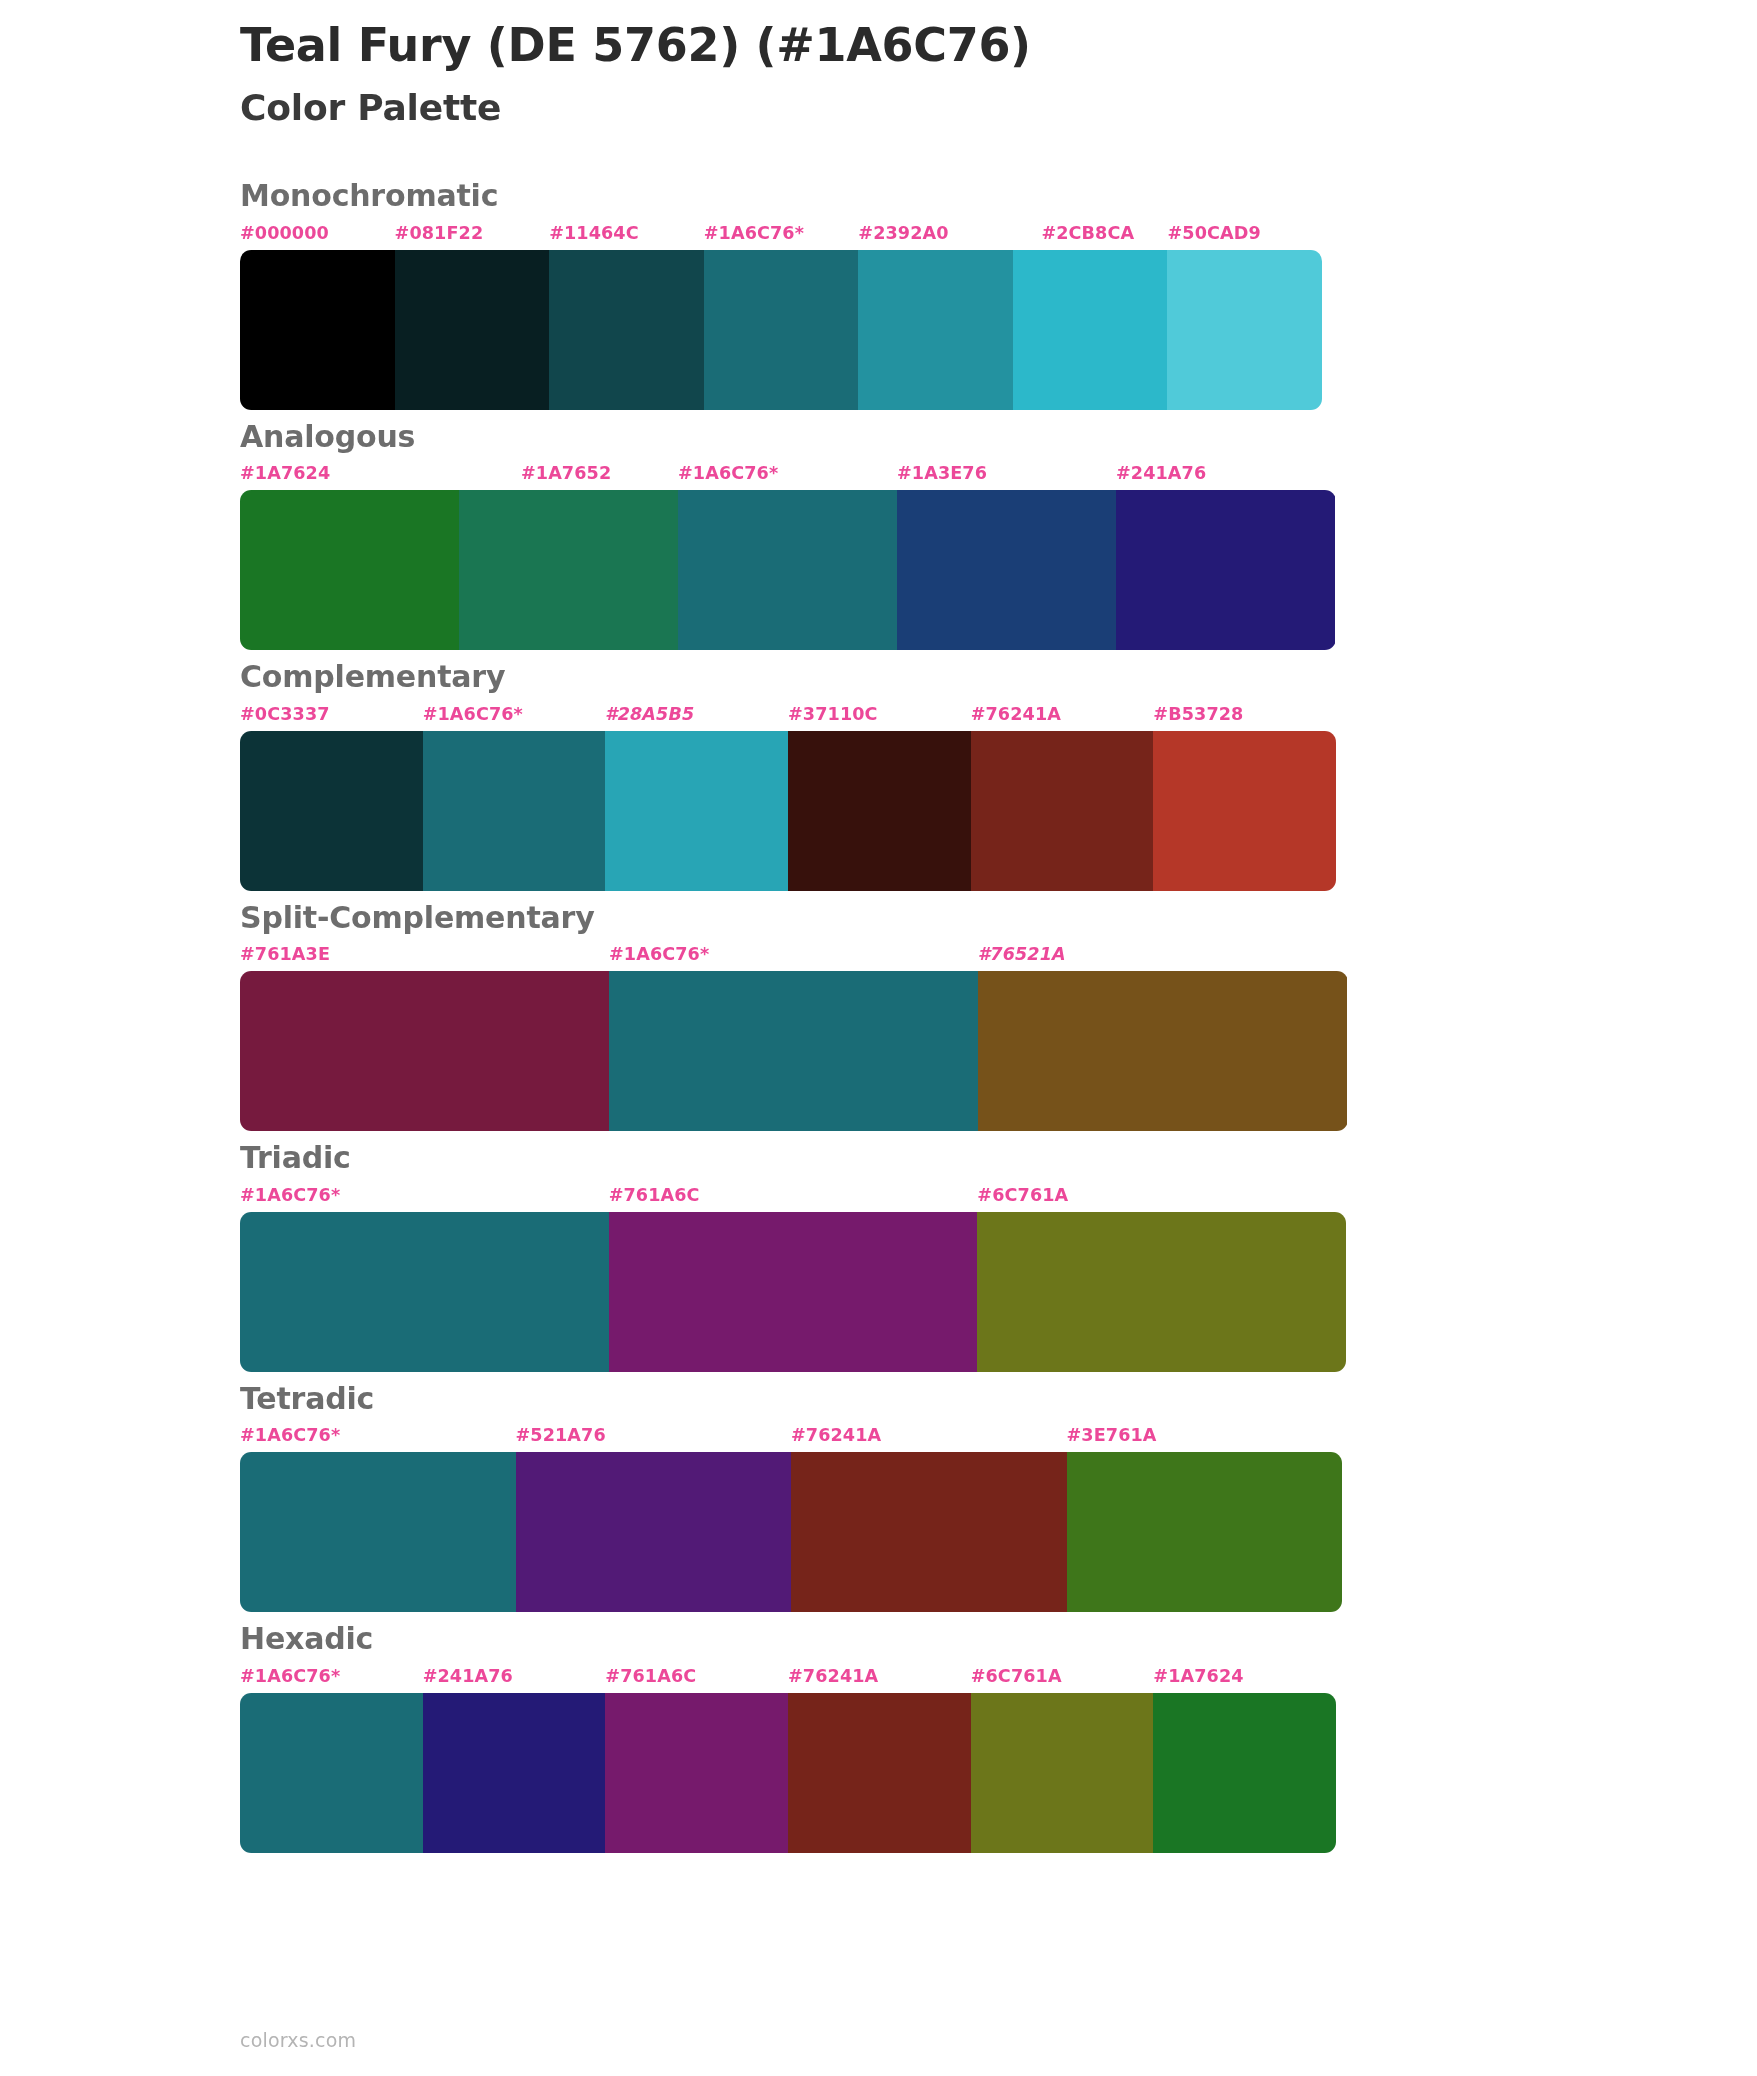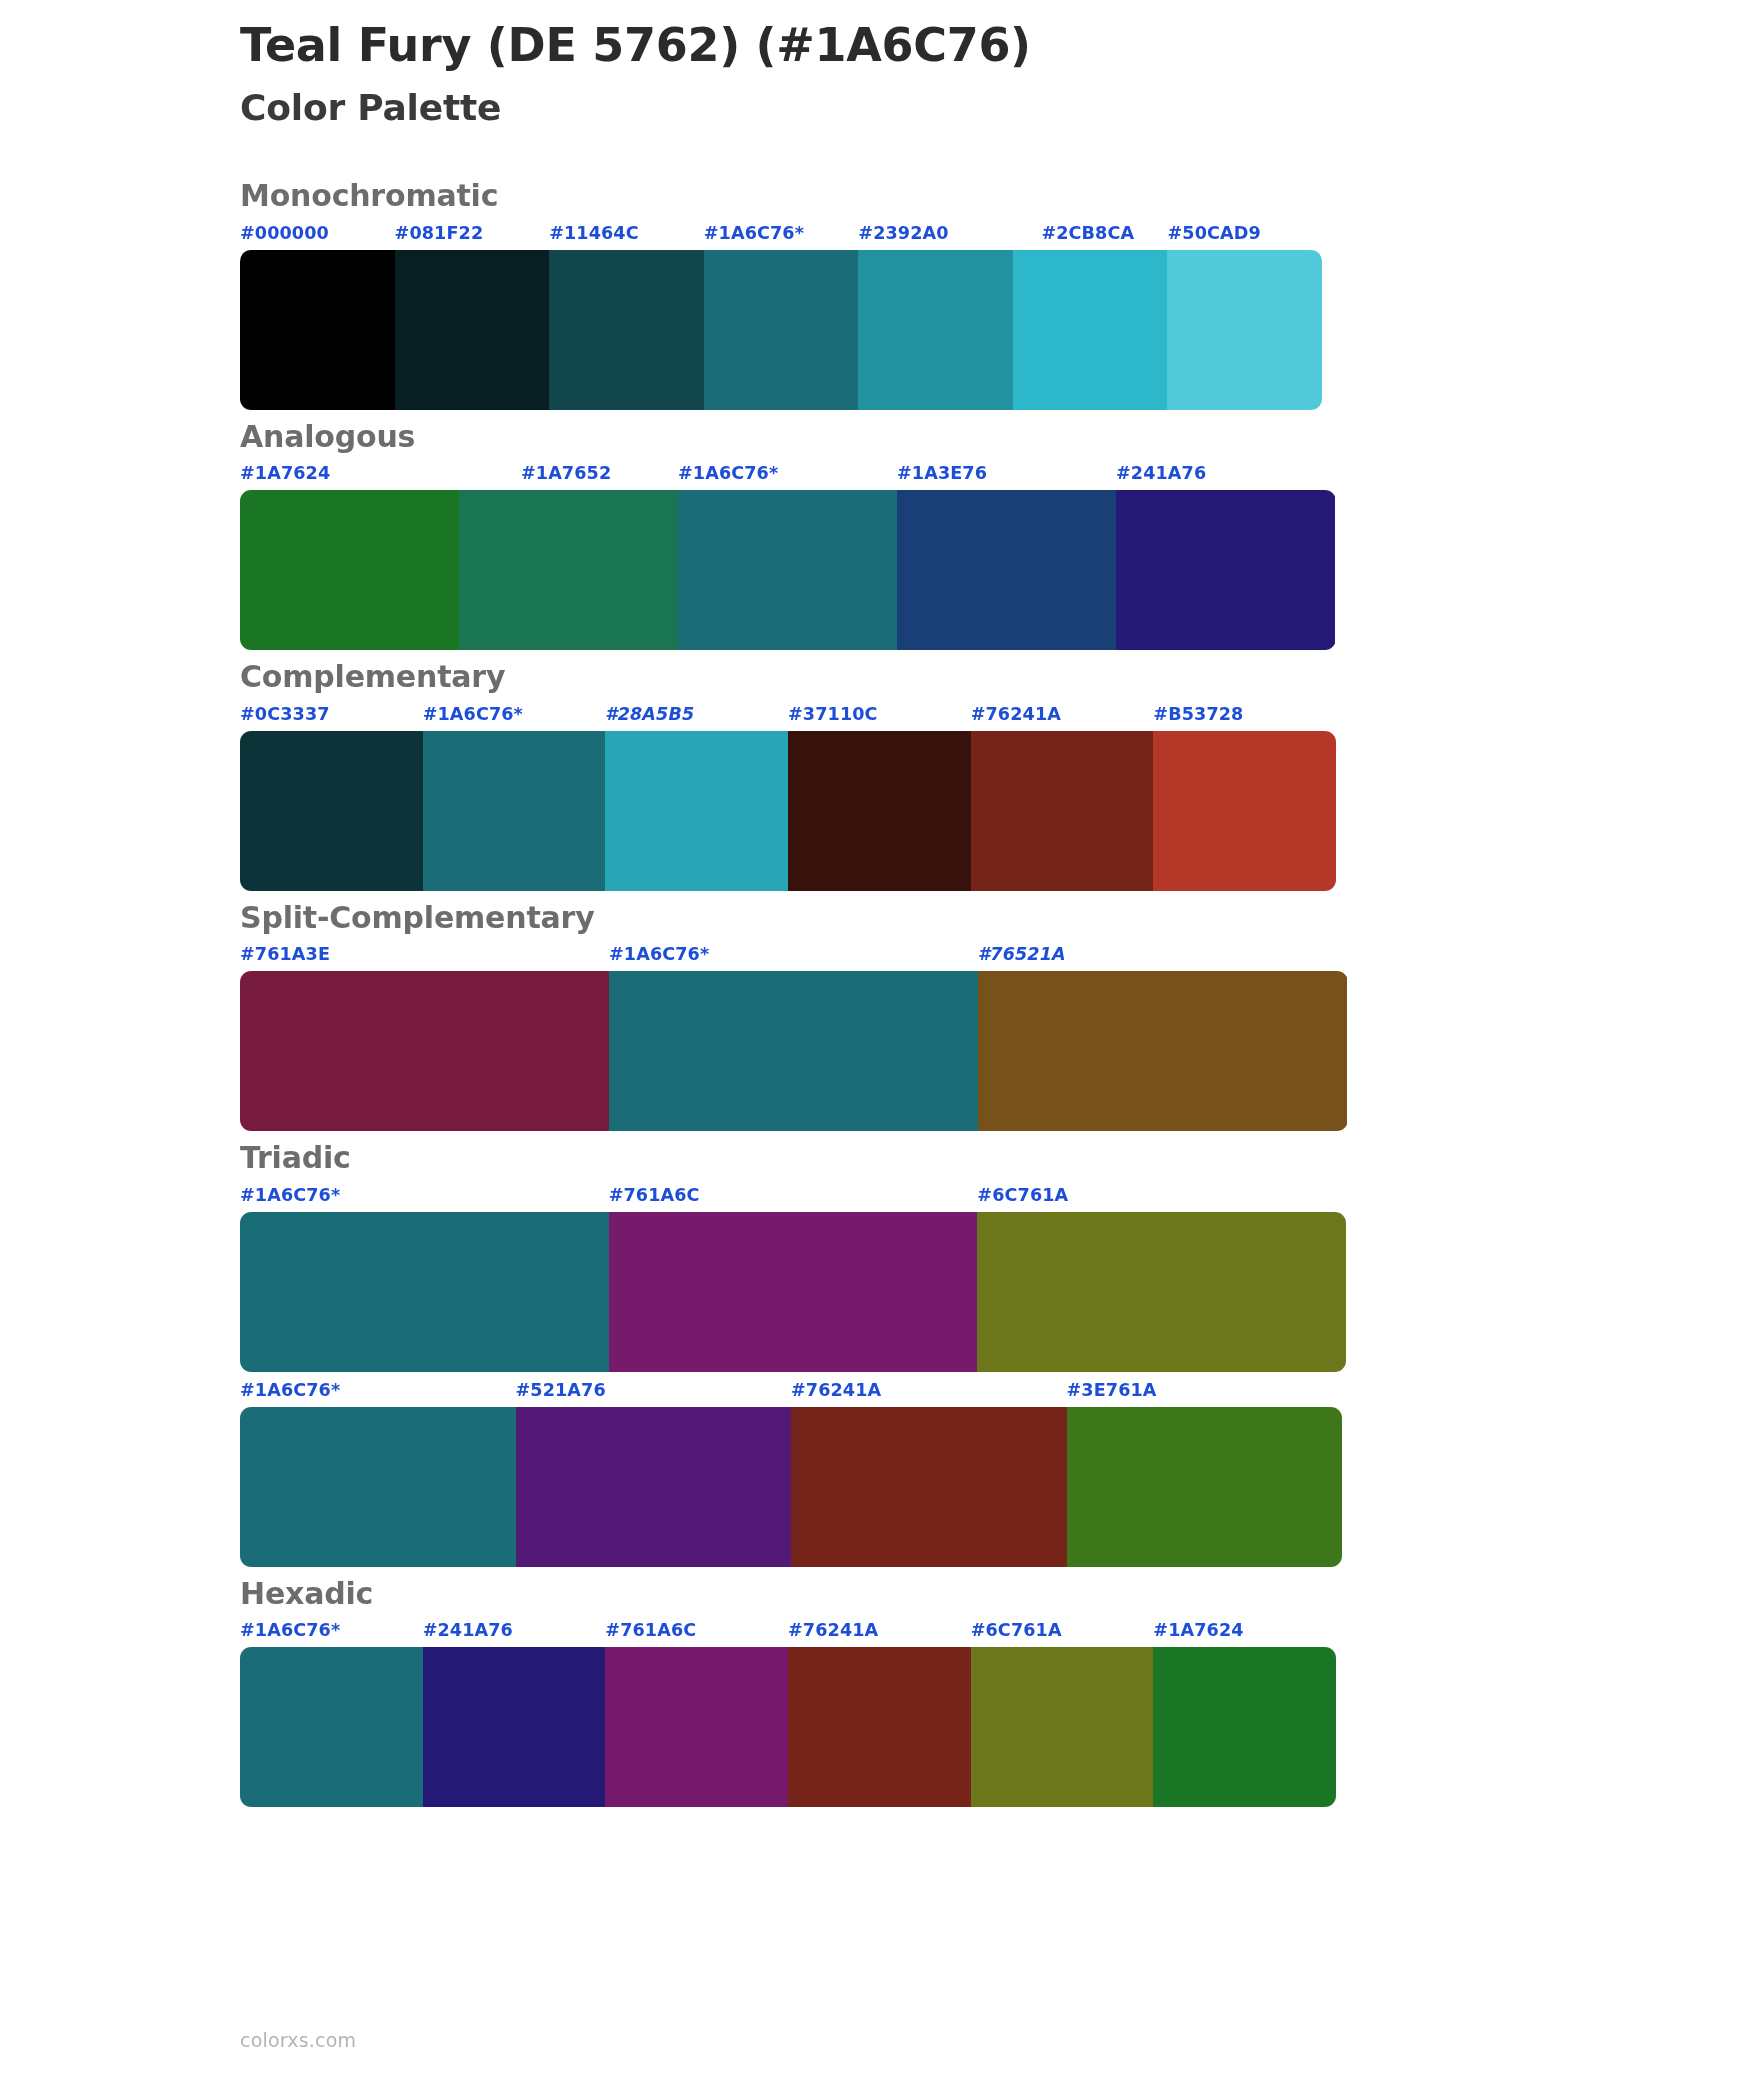--- a/index.html
+++ b/index.html
@@ -77,21 +77,21 @@
     position: relative;
     height: 27px;
     display: flex;
     flex-direction: row;
     align-items: flex-start;
   }
 
   .swatch-label {
     font-size: 17.6px;
     font-weight: 600;
-    color: #1d4ed8;
+    color: #ec4899;
     letter-spacing: 0.1px;
     white-space: nowrap;
     box-sizing: border-box;
     padding-right: 4.8px;
   }
 
   .swatch-row {
     display: flex;
     flex-direction: row;
     border-radius: 11.2px;
@@ -202,20 +202,21 @@
           <div class="swatch-label" style="width: 369px;">#761A6C</div>
           <div class="swatch-label" style="width: 369px;">#6C761A</div>
         </div>
         <div class="swatch-row" style="width: 1106px;">
           <div class="swatch" style="width: 369px; background: rgb(26, 108, 118);"></div>
           <div class="swatch" style="width: 369px; background: rgb(118, 26, 108);"></div>
           <div class="swatch" style="width: 369px; background: rgb(108, 118, 26);"></div>
         </div>
       </div>
       <div class="section">
+        <div class="section-title">Tetradic</div>
         <div class="labels-row" style="width: 1102px;">
           <div class="swatch-label" style="width: 276px;">#1A6C76*</div>
           <div class="swatch-label" style="width: 276px;">#521A76</div>
           <div class="swatch-label" style="width: 276px;">#76241A</div>
           <div class="swatch-label" style="width: 276px;">#3E761A</div>
         </div>
         <div class="swatch-row" style="width: 1102px;">
           <div class="swatch" style="width: 276px; background: rgb(26, 108, 118);"></div>
           <div class="swatch" style="width: 276px; background: rgb(82, 26, 118);"></div>
           <div class="swatch" style="width: 276px; background: rgb(118, 36, 26);"></div>

